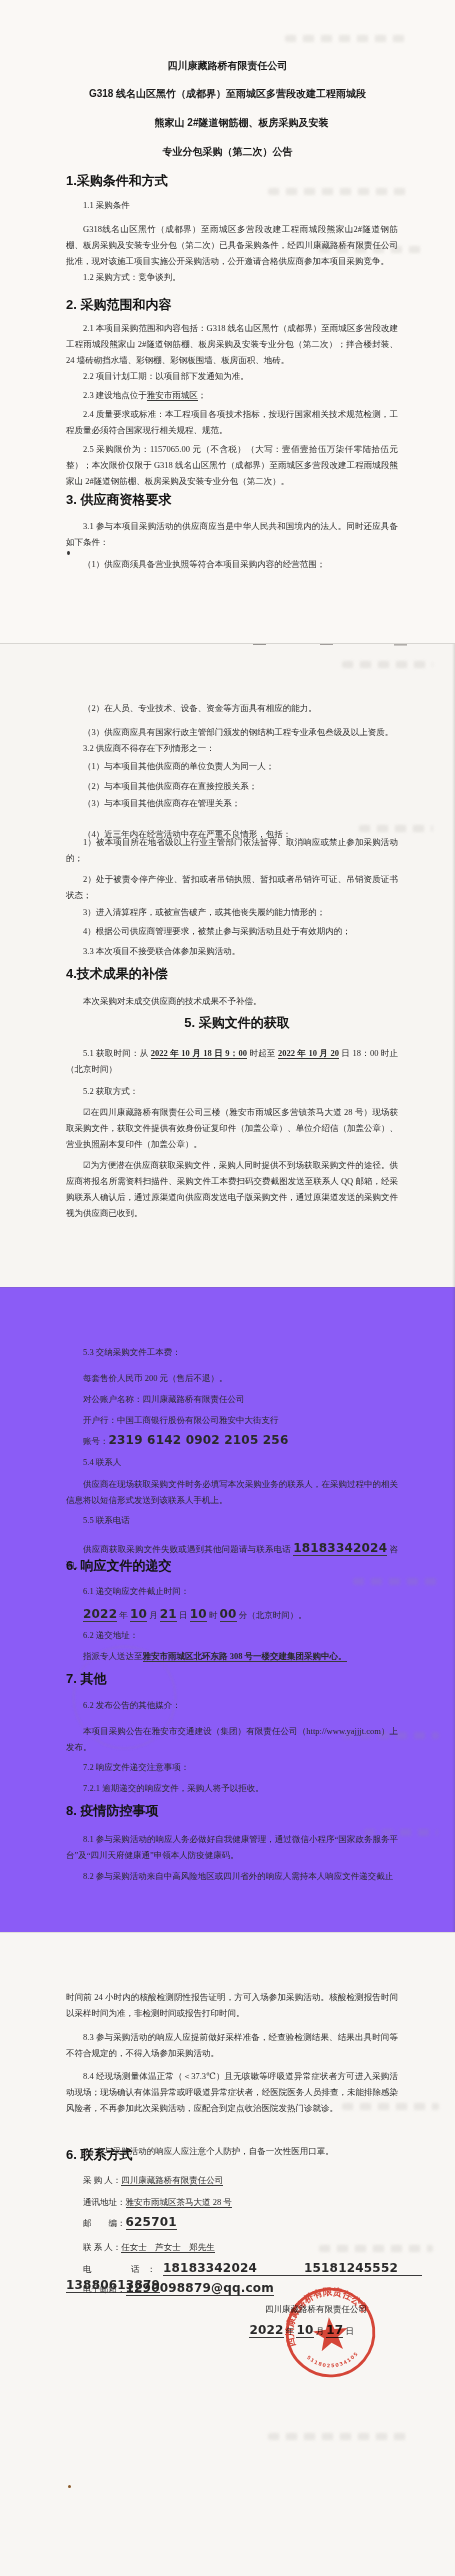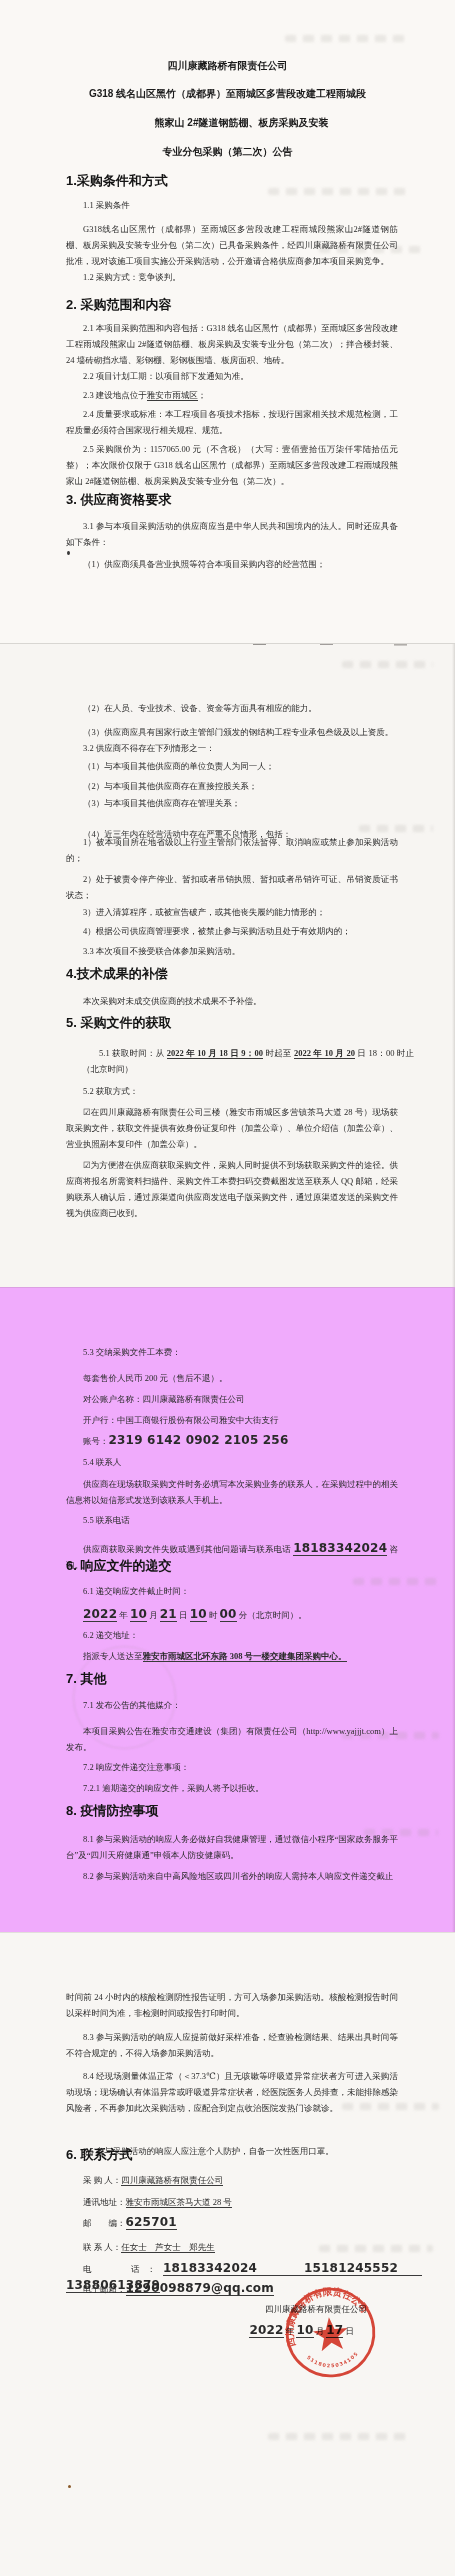--- a/index.html
+++ b/index.html
@@ -5,21 +5,21 @@
   html,body{margin:0;padding:0;}
   body{
     width:455px;height:2576px;position:relative;
     background:#f3f1ee;
     font-family:"Liberation Serif","DejaVu Serif",serif;
     color:#262626;
   }
   .page{position:relative;width:455px;overflow:hidden;}
   .page1{height:643px;background:#faf8f5;}
   .page2{height:643px;background:#f7f5f2;border-top:0.6px solid rgba(110,105,95,.22);}
-  .page3{height:644px;background:#f0abfc;border-top:0.6px solid rgba(110,105,95,.16);}
+  .page3{height:644px;background:#8b5cf6;border-top:0.6px solid rgba(110,105,95,.16);}
   .page4{height:645px;background:#f8f6f3;border-top:0.6px solid rgba(110,105,95,.16);}
   .edge{position:absolute;right:0;top:0;bottom:0;width:3.4px;
     background:linear-gradient(to left, rgba(70,65,58,.16), rgba(70,65,58,0));}
   .para{position:absolute;left:66px;width:332px;
     font-size:8.5px;line-height:16px;color:#2a2a2a;text-align:justify;}
   .wide{width:345px;}
   .ind{text-indent:2em;}
   .h{position:absolute;left:66px;width:342px;
     font-family:"Liberation Sans","DejaVu Sans",sans-serif;
     font-weight:700;font-size:13px;line-height:17px;color:#141414;}
@@ -91,22 +91,22 @@
   <div class="para ind" style="top:182px;">（4）近三年内在经营活动中存在严重不良情形，包括：</div>
   <div class="para ind" style="top:190px;">1）被本项目所在地省级以上行业主管部门依法暂停、取消响应或禁止参加采购活动的；</div>
   <div class="para ind" style="top:227px;">2）处于被责令停产停业、暂扣或者吊销执照、暂扣或者吊销许可证、吊销资质证书状态；</div>
   <div class="para ind" style="top:260px;">3）进入清算程序，或被宣告破产，或其他丧失履约能力情形的；</div>
   <div class="para ind" style="top:279px;">4）根据公司供应商管理要求，被禁止参与采购活动且处于有效期内的；</div>
   <div class="para ind" style="top:299px;">3.3 本次项目不接受联合体参加采购活动。</div>
 
   <div class="h" style="top:321px;">4.技术成果的补偿</div>
   <div class="para ind" style="top:349px;">本次采购对未成交供应商的技术成果不予补偿。</div>
 
-  <div class="h" style="top:370px;">5. 采购文件的获取</div>
-  <div class="para ind" style="top:401px;margin-left:16px;"><span>5.1 获取时间：从 </span><span class="u b">2022 年 10 月 18 日 9：00</span><span> 时起至 </span><span class="u b">2022 年 10 月 20</span><span> 日 18：00 时止（北京时间）</span></div>
+  <div class="h" style="top:370px;text-align:center;">5. 采购文件的获取</div>
+  <div class="para ind" style="top:401px;"><span>5.1 获取时间：从 </span><span class="u b">2022 年 10 月 18 日 9：00</span><span> 时起至 </span><span class="u b">2022 年 10 月 20</span><span> 日 18：00 时止（北京时间）</span></div>
   <div class="para ind" style="top:439px;">5.2 获取方式：</div>
   <div class="para ind" style="top:460px;"><span>☑</span><span>在四川康藏路桥有限责任公司三楼（雅安市雨城区多营镇茶马大道 28 号）现场获取采购文件，获取文件提供有效身份证复印件（加盖公章）、单位介绍信（加盖公章）、 营业执照副本复印件（加盖公章）。</span></div>
   <div class="para ind" style="top:513px;"><span>☑</span><span>为方便潜在供应商获取采购文件，采购人同时提供不到场获取采购文件的途径。供应商将报名所需资料扫描件、采购文件工本费扫码交费截图发送至联系人 QQ 邮箱，经采购联系人确认后，通过原渠道向供应商发送电子版采购文件，通过原渠道发送的采购文件视为供应商已收到。</span></div>
 </div>
 
 <div class="page page3">
   <div class="edge"></div>
   <div class="ghost" style="left:353px;top:290px;width:85px;"></div>
   <div class="ghost" style="left:342px;top:444px;width:97px;"></div>
   <div class="ghost" style="left:364px;top:541px;width:74px;"></div>
@@ -122,21 +122,21 @@
   <div class="para ind" style="top:224px;">5.5 联系电话</div>
   <div class="para ind" style="top:252px;"><span>供应商获取采购文件失败或遇到其他问题请与联系电话 </span><span class="u num">18183342024</span><span> 咨询。</span></div>
 
   <div class="h" style="top:269px;">6. 响应文件的递交</div>
   <div class="para ind" style="top:295px;">6.1 递交响应文件截止时间：</div>
   <div class="para ind" style="top:318px;"><span class="u num">2022</span><span> 年 </span><span class="u num">10</span><span> 月 </span><span class="u num">21</span><span> 日 </span><span class="u num">10</span><span> 时 </span><span class="u num">00</span><span> 分（北京时间）。</span></div>
   <div class="para ind" style="top:339px;">6.2 递交地址：</div>
   <div class="para ind" style="top:360px;"><span>指派专人送达至</span><span class="b u">雅安市雨城区北环东路 308 号一楼交建集团采购中心。</span></div>
 
   <div class="h" style="top:382px;">7. 其他</div>
-  <div class="para ind" style="top:409px;">7.1 发布公告的其他媒介：</div>
+  <div class="para ind" style="top:409px;">6.2 发布公告的其他媒介：</div>
   <div class="para ind" style="top:435px;">本项目采购公告在雅安市交通建设（集团）有限责任公司（http://www.yajjjt.com）上发布。</div>
   <div class="para ind" style="top:471px;">7.2 响应文件递交注意事项：</div>
   <div class="para ind" style="top:492px;">7.2.1 逾期递交的响应文件，采购人将予以拒收。</div>
 
   <div class="h" style="top:514px;">8. 疫情防控事项</div>
   <div class="para ind" style="top:543px;">8.1 参与采购活动的响应人务必做好自我健康管理，通过微信小程序“国家政务服务平台”及“四川天府健康通”申领本人防疫健康码。</div>
   <div class="para ind wide" style="top:580px;">8.2 参与采购活动来自中高风险地区或四川省外的响应人需持本人响应文件递交截止</div>
 </div>
 
 <div class="page page4">

